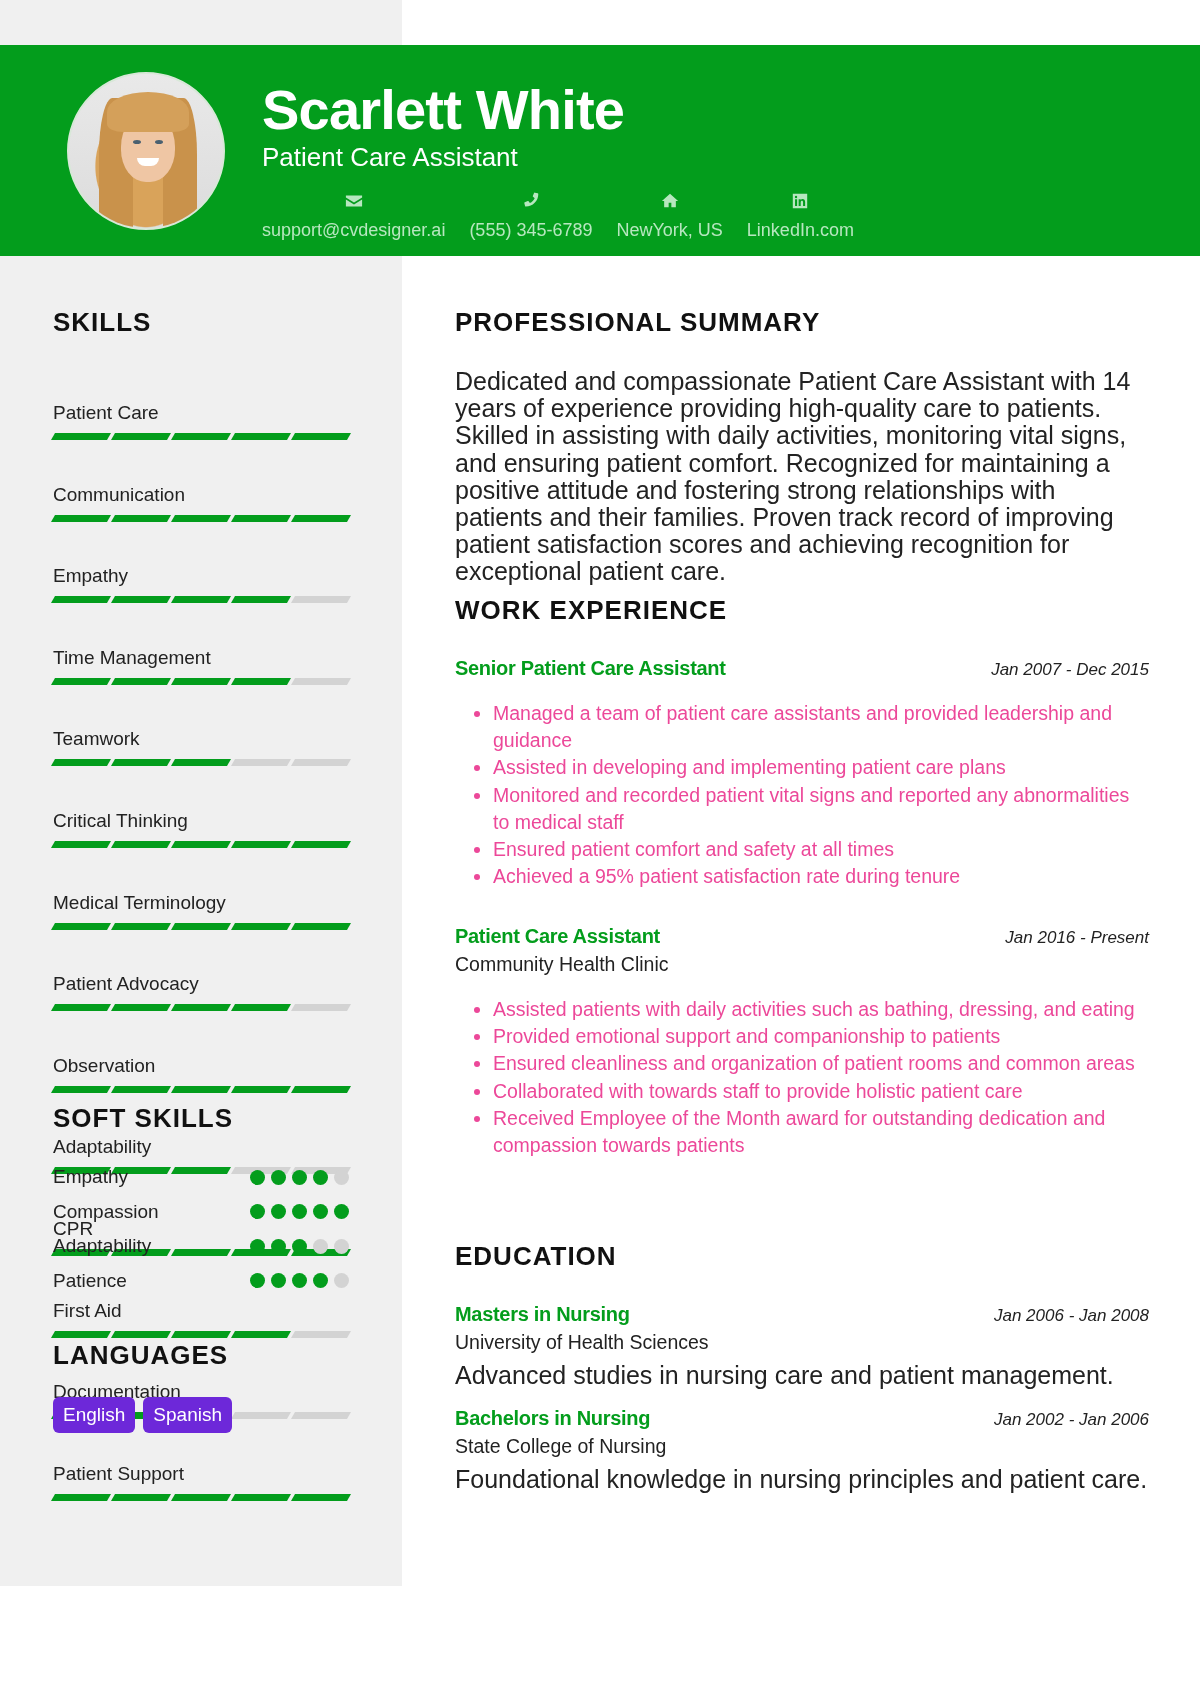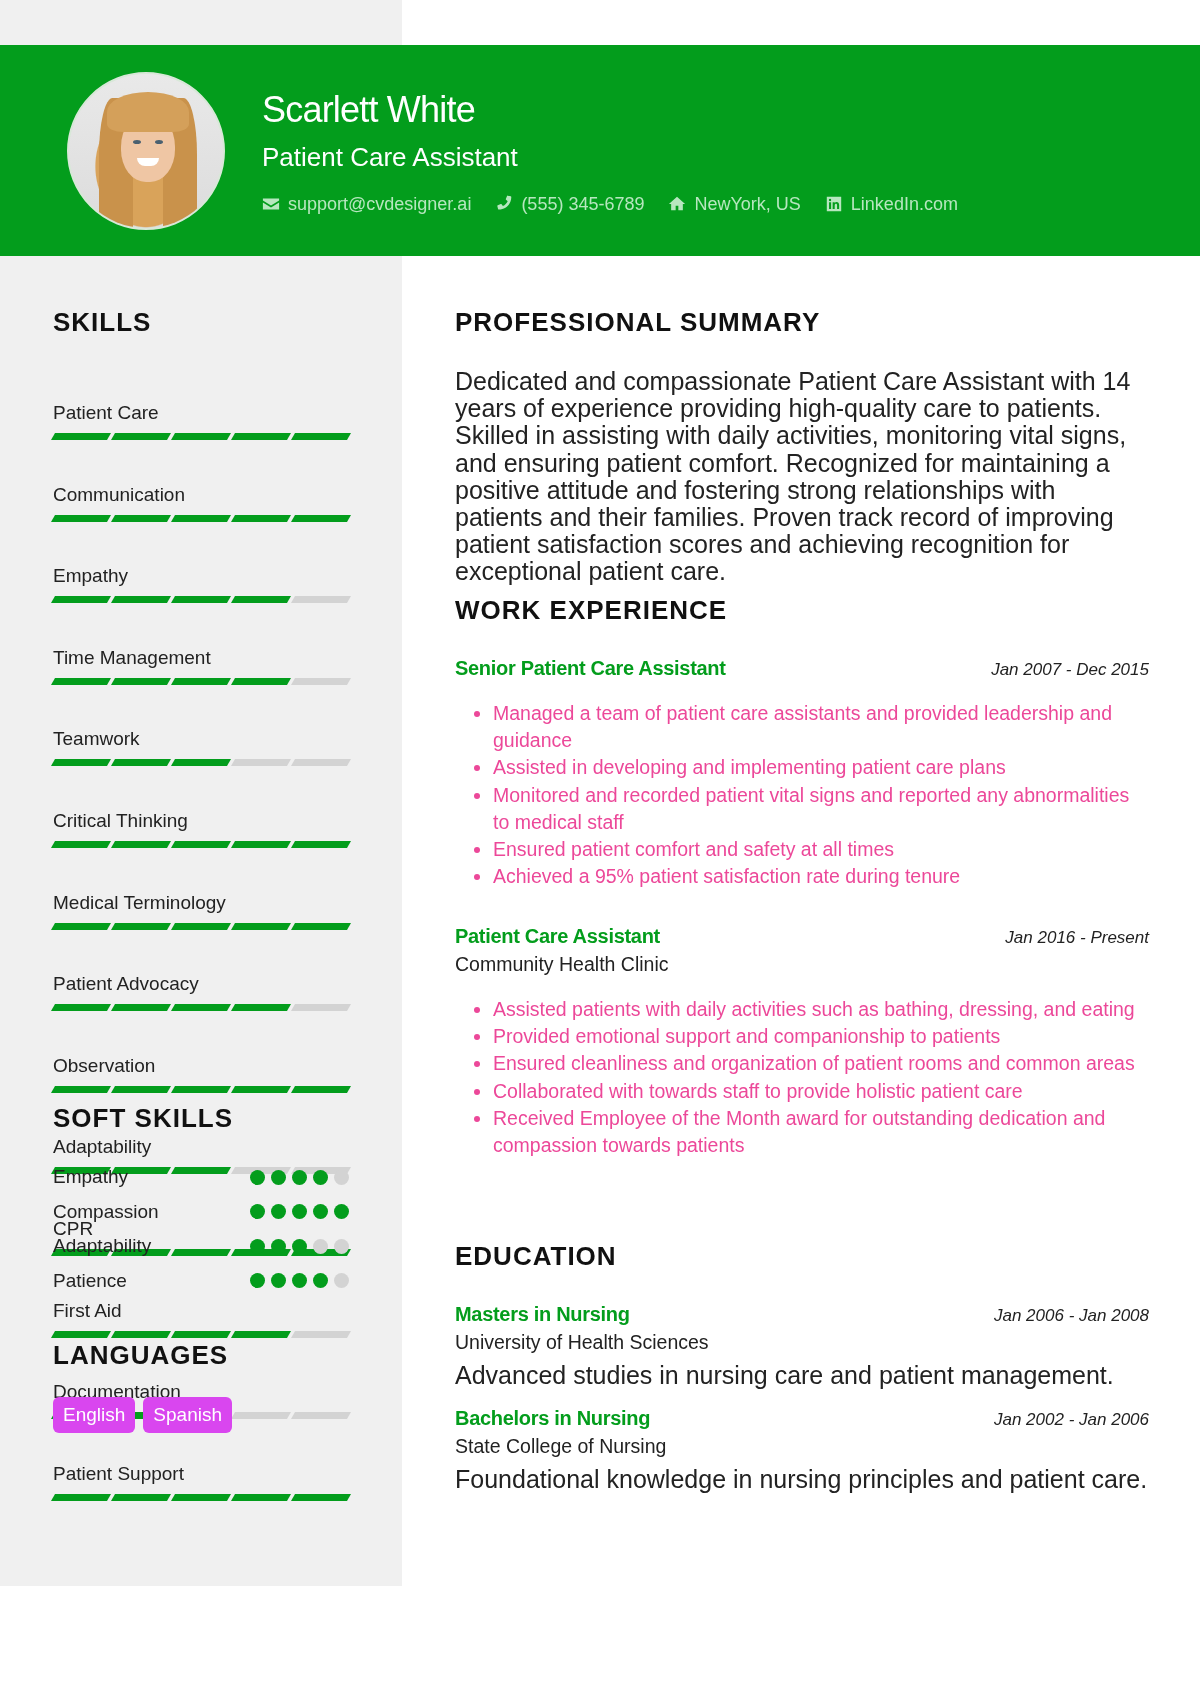--- a/index.html
+++ b/index.html
@@ -15,44 +15,44 @@
                        radial-gradient(ellipse at 50% 60%, #d9a35a 0 46%, transparent 47%),
                        linear-gradient(#e9e9e9, #dcdcdc); }
   .photo .face { position: absolute; left: 52px; top: 38px; width: 54px; height: 70px; border-radius: 50% 50% 46% 46%; background: #efc6a4; }
   .photo .hair-l { position: absolute; left: 30px; top: 24px; width: 34px; height: 140px; border-radius: 40% 20% 0 0; background: #c9924b; }
   .photo .hair-r { position: absolute; left: 94px; top: 24px; width: 34px; height: 140px; border-radius: 20% 40% 0 0; background: #c9924b; }
   .photo .hair-top { position: absolute; left: 38px; top: 18px; width: 82px; height: 40px; border-radius: 50% 50% 20% 20%; background: #d4a05a; }
   .photo .smile { position: absolute; left: 68px; top: 84px; width: 22px; height: 8px; border-radius: 0 0 12px 12px; background: #ffffff; }
   .photo .eye { position: absolute; top: 66px; width: 8px; height: 4px; border-radius: 50%; background: #4a6070; }
   .photo .eye.l { left: 64px; } .photo .eye.r { left: 86px; }
 
-  .name { position: absolute; left: 262px; top: 80px; font-size: 36px; font-weight: normal; color: #ffffff; letter-spacing: -0.8px; line-height: 60px; }
+  .name { position: absolute; left: 262px; top: 80px; font-size: 56px; font-weight: bold; color: #ffffff; letter-spacing: -0.8px; line-height: 60px; }
   .role { position: absolute; left: 262px; top: 140px; font-size: 26px; color: #ffffff; line-height: 34px; }
   .contacts { position: absolute; left: 262px; top: 192px; display: flex; gap: 24px; font-size: 18px; color: #b7e7bf; line-height: 24px; white-space: nowrap; }
-  .contact { display: flex; align-items: center; gap: 8px; }
+  .contact { display: flex; align-items: center; gap: 8px; flex-direction: column; }
   .contact svg { width: 18px; height: 18px; fill: #b7e7bf; }
 
   .side { position: absolute; left: 53px; width: 294px; }
   .sec-title { font-size: 26px; font-weight: bold; letter-spacing: 1px; color: #111111; line-height: 32px; }
   .skills { position: absolute; left: 53px; top: 308px; width: 296px; }
   .skill { height: 49.6px; }
   .skill-name { font-size: 19px; line-height: 26px; color: #222; margin-top: 32px; }
   .bar { display: flex; gap: 4px; margin-top: 7px; height: 7px; }
   .seg { flex: 1; height: 7px; background: #d3d3d3; transform: skewX(-30deg); }
   .seg.on { background: #039d1c; }
 
   .soft { position: absolute; left: 53px; top: 1100px; width: 296px; }
   .soft-row { display: flex; justify-content: space-between; align-items: center; height: 34.5px; }
   .soft-name { font-size: 19px; color: #222; }
   .dots { display: flex; gap: 6px; }
   .dot { width: 15px; height: 15px; border-radius: 50%; background: #d3d3d3; }
   .dot.on { background: #039d1c; }
 
   .langs { position: absolute; left: 53px; top: 1397px; display: flex; gap: 8px; }
-  .lang { background: #d946ef; color: #fff; font-size: 19px; padding: 0 10px; height: 36px; line-height: 36px; border-radius: 6px; }
+  .lang { background: #6d28d9; color: #fff; font-size: 19px; padding: 0 10px; height: 36px; line-height: 36px; border-radius: 6px; }
 
   .main { position: absolute; left: 455px; width: 694px; }
   .para { font-size: 25px; line-height: 27.2px; color: #222; }
   .job-head { display: flex; justify-content: space-between; align-items: baseline; }
   .job-title { font-size: 20px; font-weight: bold; color: #039d1c; line-height: 28px; letter-spacing: -0.3px; }
   .date { font-size: 17px; font-style: italic; color: #222; }
   .org { font-size: 19.5px; line-height: 28px; color: #222; }
   ul.bullets { margin-top: 18px; padding-left: 38px; font-size: 19.5px; line-height: 27.2px; color: #ec4899; }
   ul.bullets li { padding-left: 0; }
 </style>

